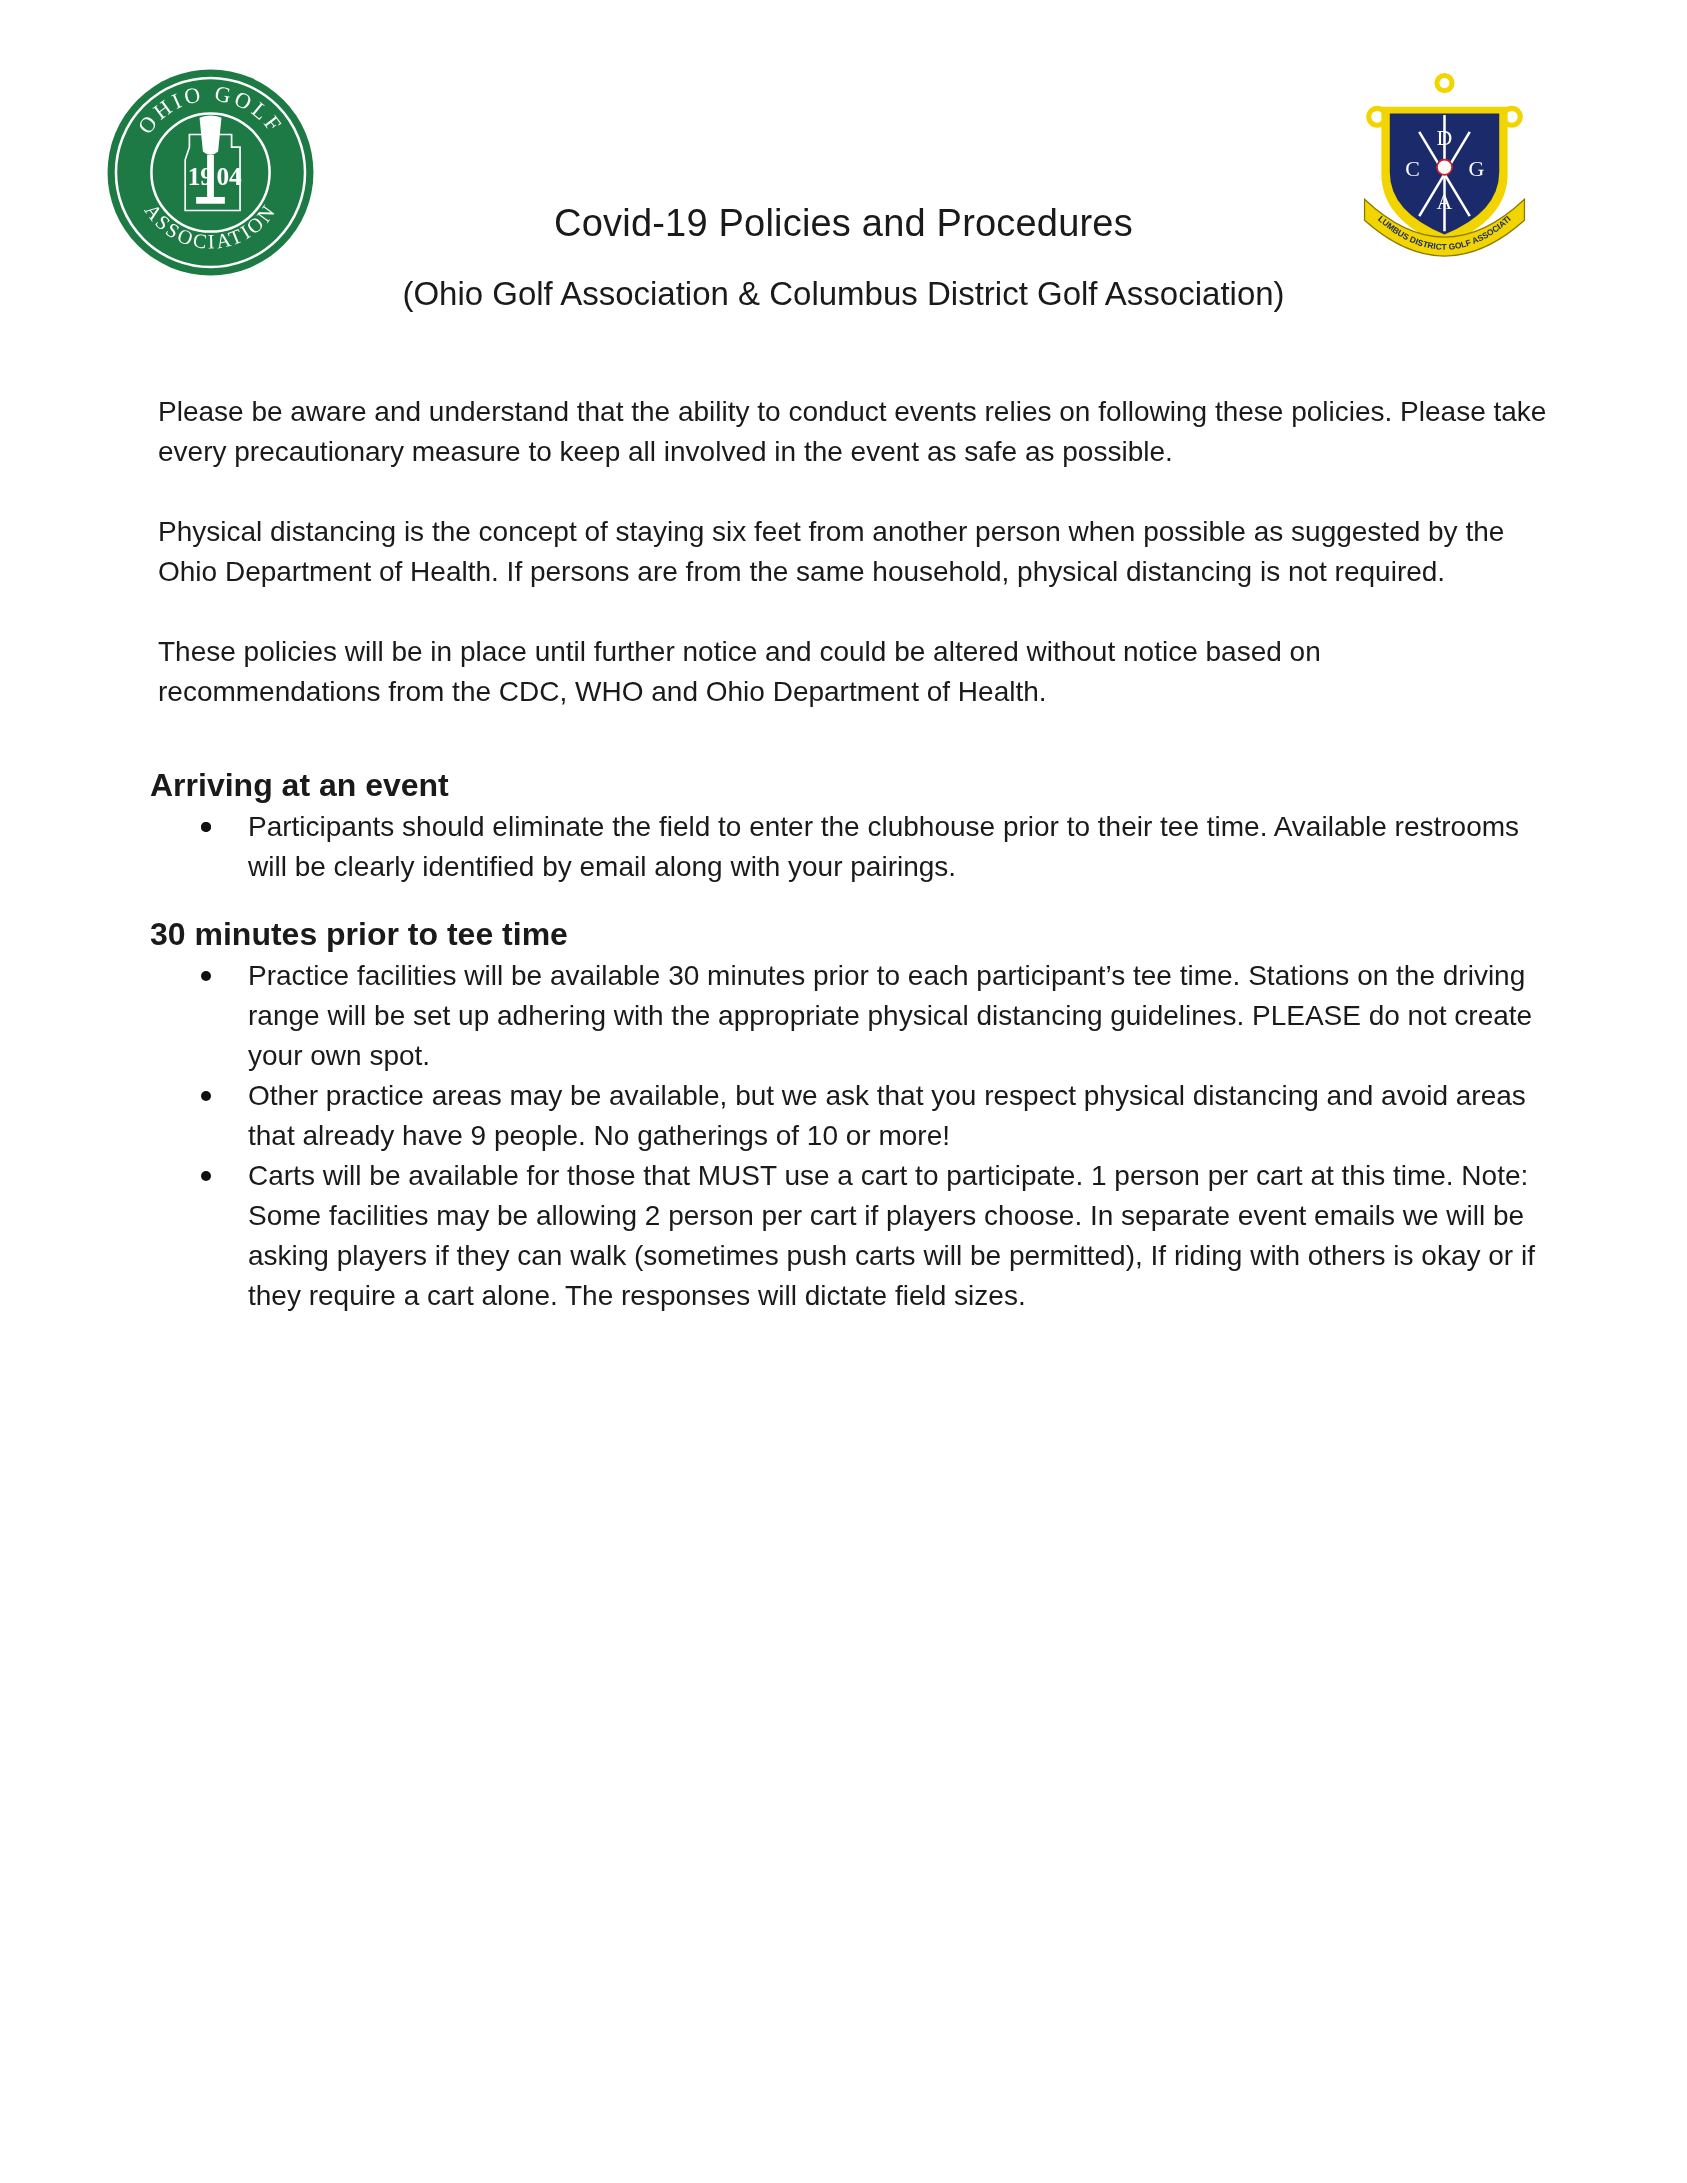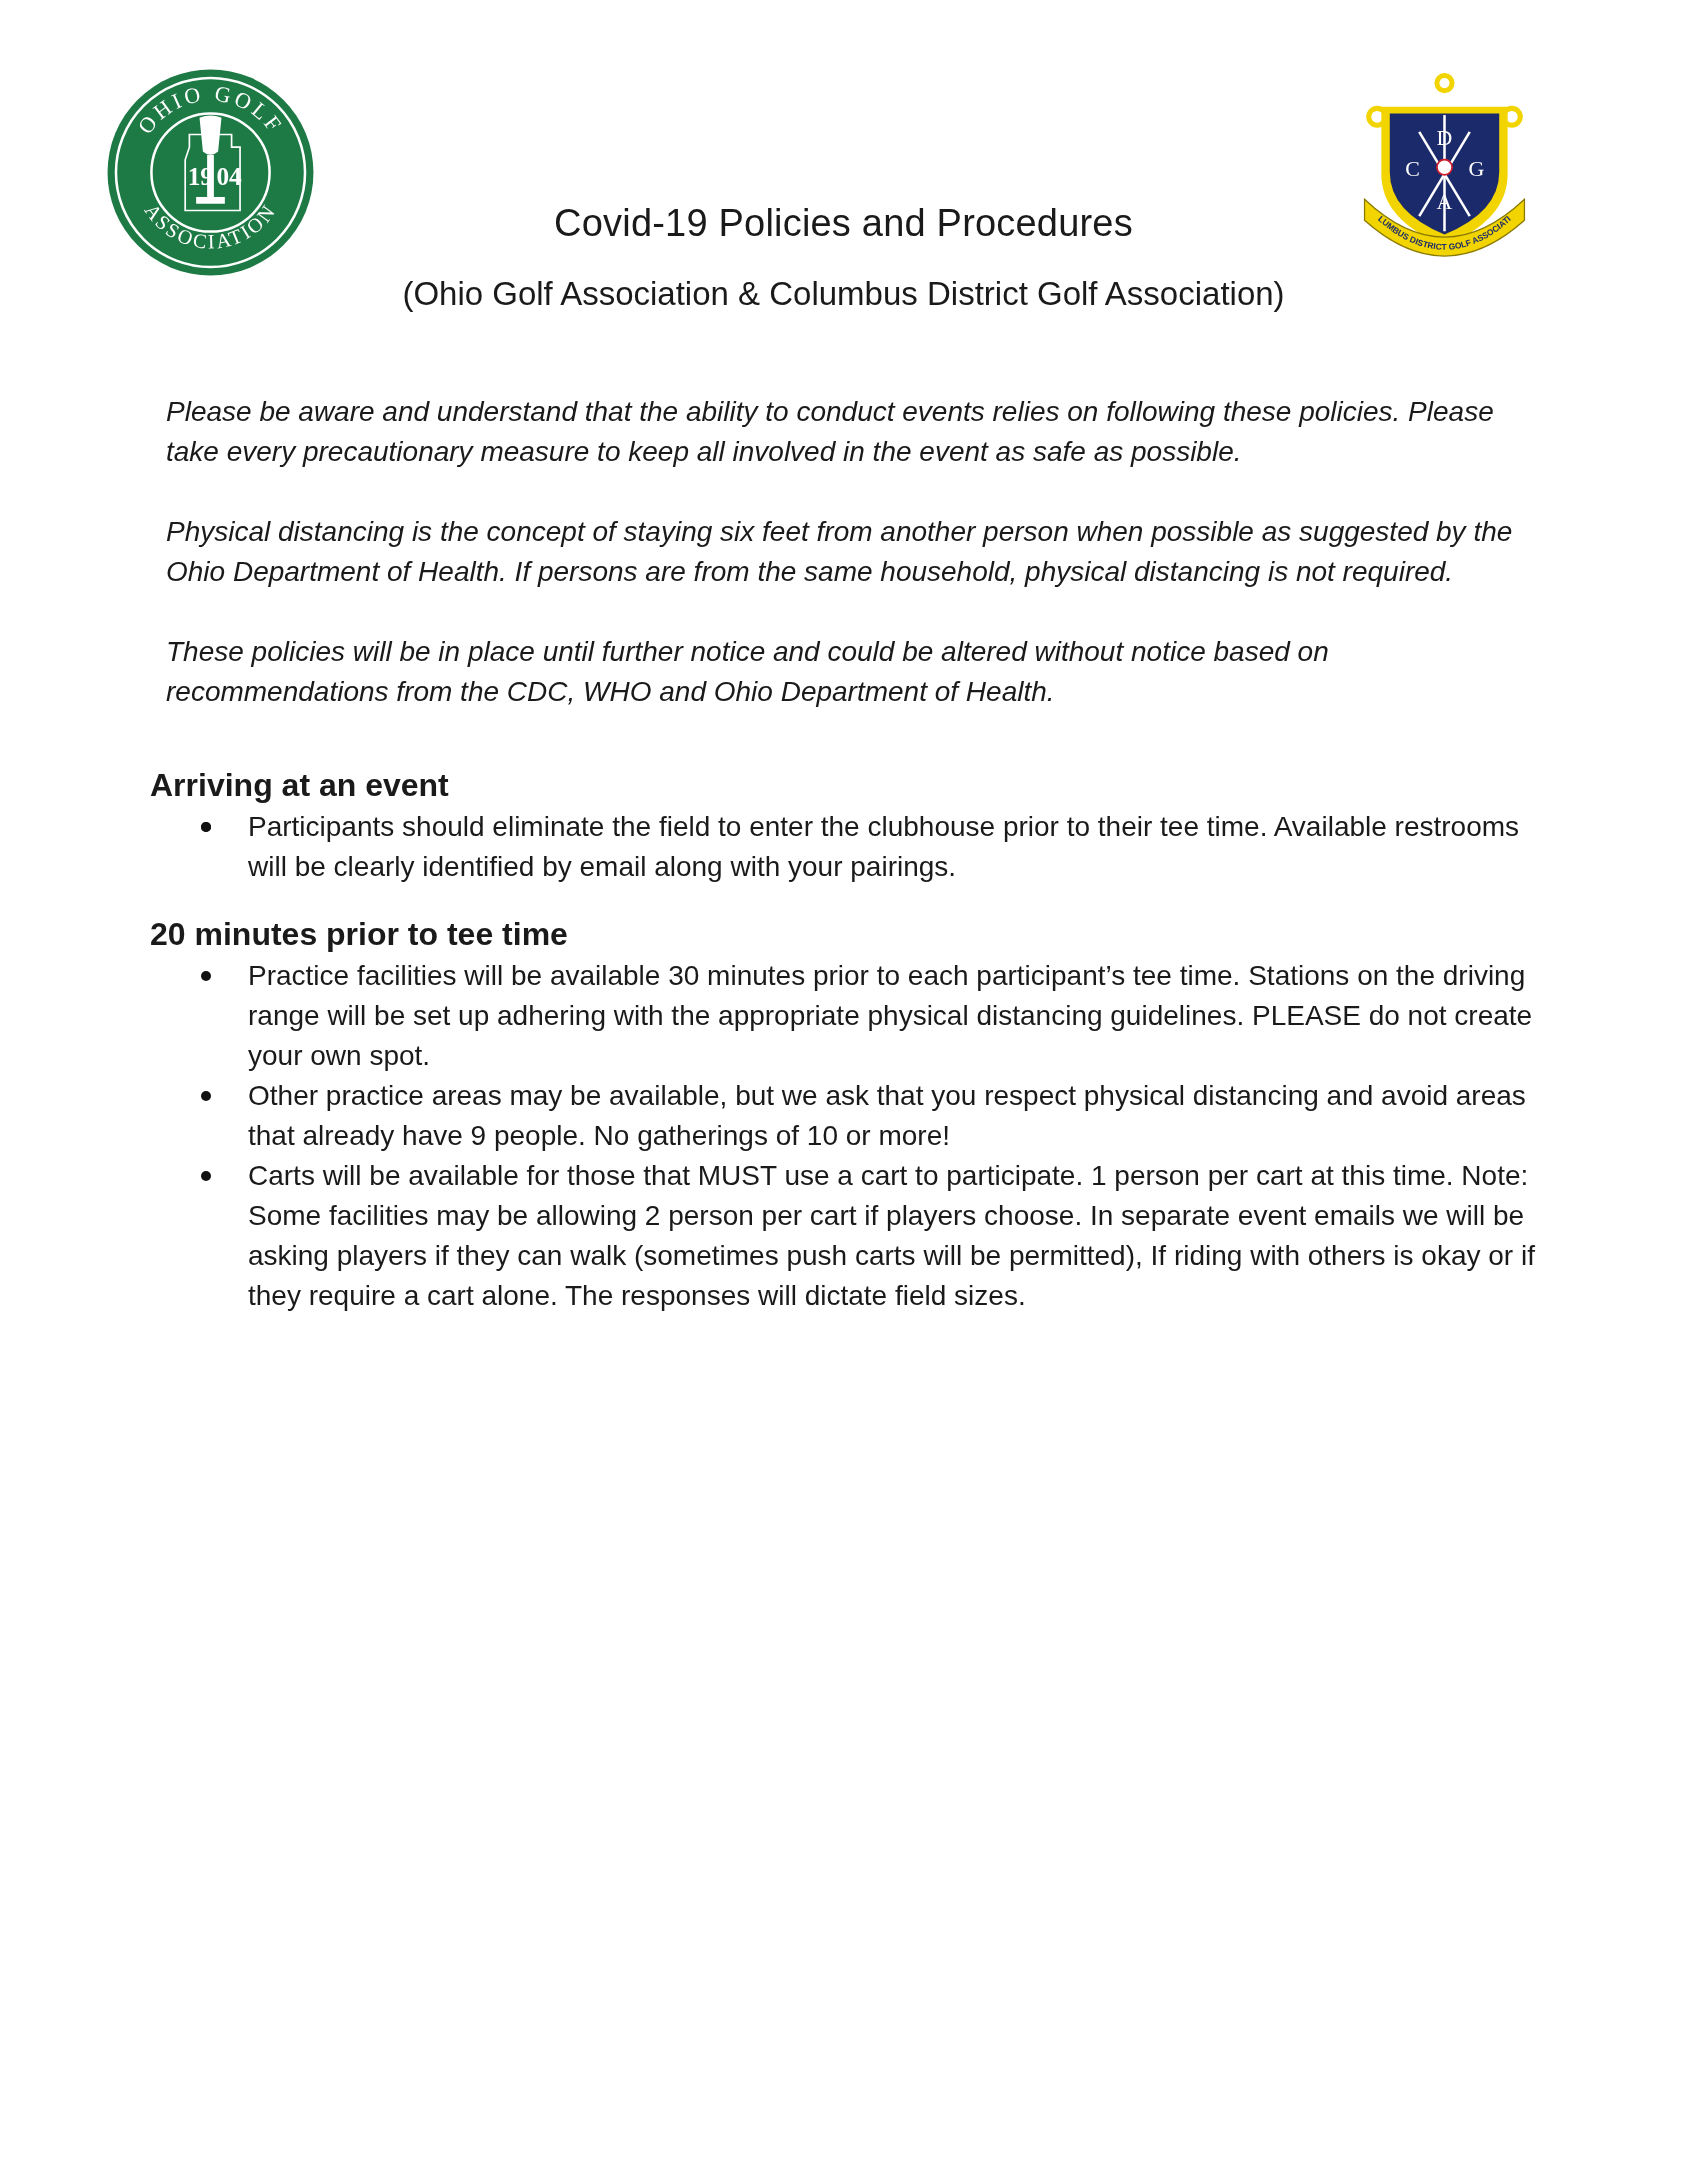--- a/index.html
+++ b/index.html
@@ -16,21 +16,21 @@
     text-align: center; font-size: 38px; letter-spacing: 0.2px;
   }
   .subtitle {
     position: absolute; left: 0; width: 1687px; top: 275px;
     text-align: center; font-size: 33px;
   }
   .body-text {
     position: absolute; left: 150px; width: 1400px; top: 392px;
     font-size: 28px; line-height: 40px;
   }
-  .para { margin: 0 0 40px 16px; font-style: italic; }
+  .para { margin: 0 0 40px 8px; }
   .section-heading {
     font-weight: bold; font-size: 32px; line-height: 44px; margin: 0;
   }
   .heading-1 { margin-top: 51px; }
   .heading-2 { margin-top: 25px; }
   ul.bullets { list-style: none; margin: 0; padding: 0; }
   ul.bullets li { position: relative; padding-left: 98px; margin: 0; }
   .bullet-dot {
     position: absolute; left: 51px; top: 15px; width: 10px; height: 10px;
     background: #111; border-radius: 50%;
@@ -93,20 +93,20 @@
   <p class="para">Please be aware and understand that the ability to conduct events relies on following these policies. Please take every precautionary measure to keep all involved in the event as safe as possible.</p>
   <p class="para">Physical distancing is the concept of staying six feet from another person when possible as suggested by the Ohio Department of Health.  If persons are from the same household, physical distancing is not required.</p>
   <p class="para">These policies will be in place until further notice and could be altered without notice based on recommendations from the CDC, WHO and Ohio Department of Health.</p>
 
   <h2 class="section-heading heading-1">Arriving at an event</h2>
   <ul class="bullets">
     <li><span class="bullet-dot"></span></li>
     <li><span class="bullet-dot"></span><span>Participants should eliminate the field to enter the clubhouse prior to their tee time.  Available restrooms will be clearly identified by email along with your pairings.</span></li>
   </ul>
 
-  <h2 class="section-heading heading-2">20 minutes prior to tee time</h2>
+  <h2 class="section-heading heading-2">30 minutes prior to tee time</h2>
   <ul class="bullets">
     <li><span class="bullet-dot"></span><span>Practice facilities will be available 30 minutes prior to each participant’s tee time.  Stations on the driving range will be set up adhering with the appropriate physical distancing guidelines.  PLEASE do not create your own spot.</span></li>
     <li><span class="bullet-dot"></span><span>Other practice areas may be available, but we ask that you respect physical distancing and avoid areas that already have 9 people.  No gatherings of 10 or more!</span></li>
     <li><span class="bullet-dot"></span><span>Carts will be available for those that MUST use a cart to participate.  1 person per cart at this time.  Note:  Some facilities may be allowing 2 person per cart if players choose.  In separate event emails we will be asking players if they can walk (sometimes push carts will be permitted), If riding with others is okay or if they require a cart alone.  The responses will dictate field sizes.</span></li>
   </ul>
 </div>
 
 
 </body></html>

